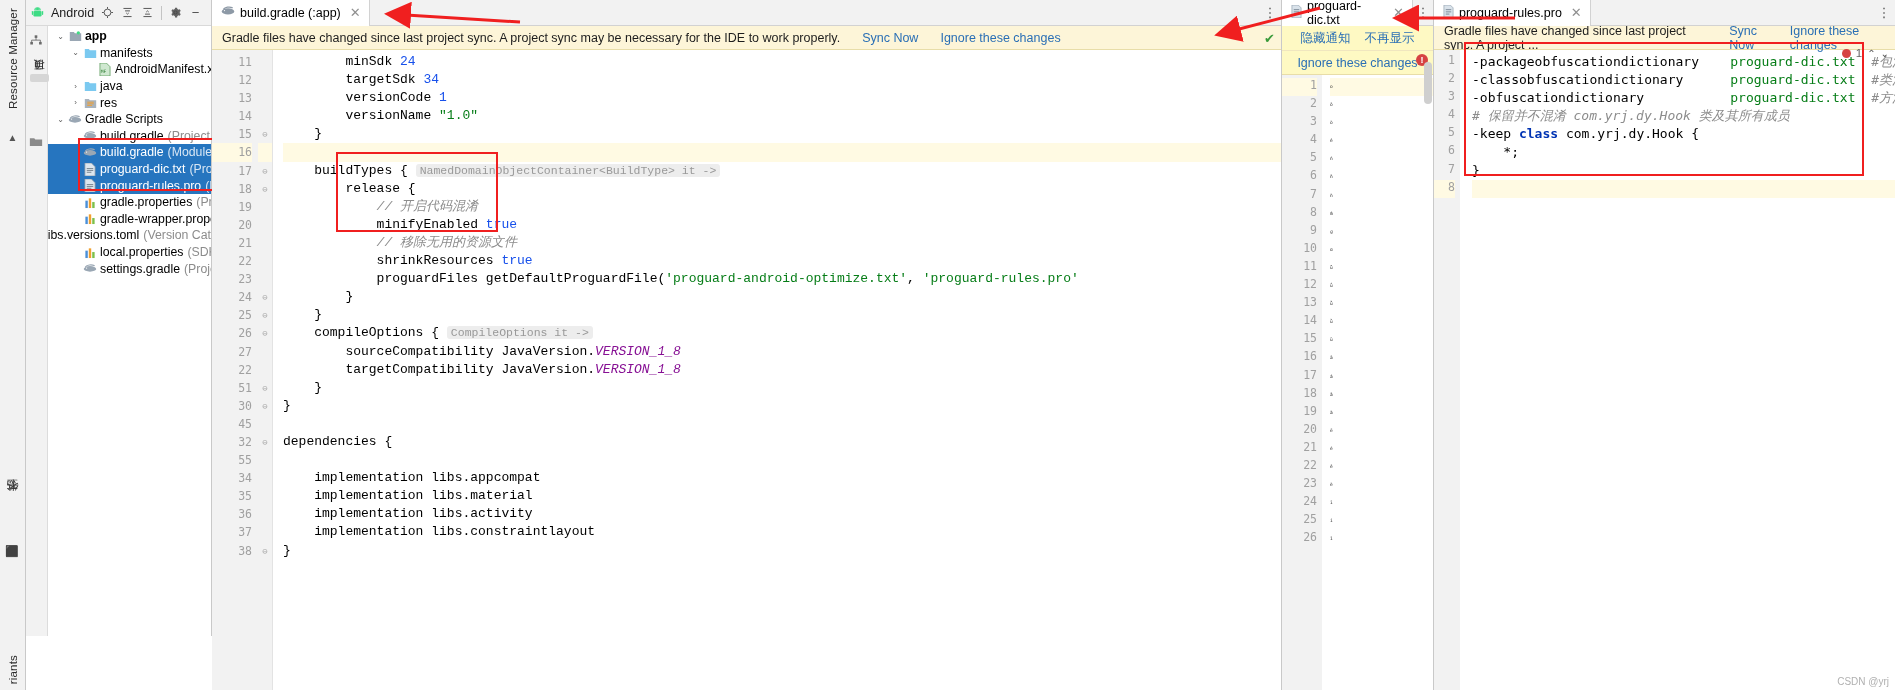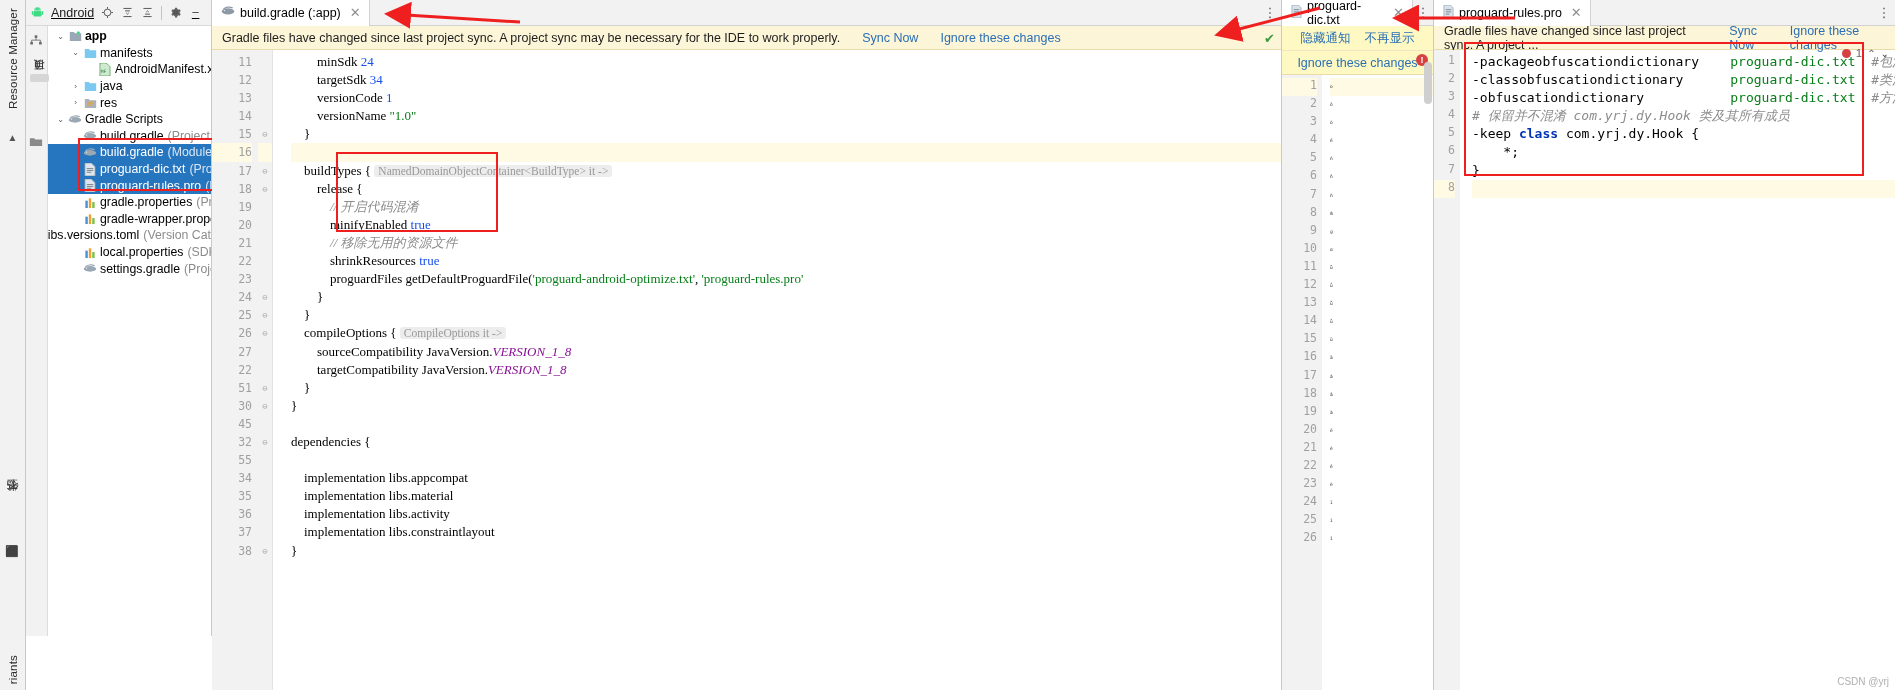--- a/index.html
+++ b/index.html
@@ -27,21 +27,20 @@
   .vtext.rm { top: 8px; }
   .vtext.variants { bottom: 6px; }
   .vtext.cjk { top: 500px; font-size: 12px; }
   .strip-ico { position: absolute; left: 50%; transform: translateX(-50%); color: #555; }
 
   
   .project-panel {
     width: 186px; height: 636px; background: #ffffff;
     border-right: 1px solid #c9c9c9; position: relative;
     flex: 0 0 186px;
-    text-decoration: underline;
   }
   .panel-header {
     height: 26px; display: flex; align-items: center; gap: 3px;
     padding: 0 3px; background: #f2f2f2; border-bottom: 1px solid #d9d9d9;
   }
   .panel-title { font-size: 12.5px; color: #1b1b1b; margin-left: 2px; margin-right: 2px; }
   .hdr-ico {
     width: 17px; height: 17px; display: inline-flex;
     align-items: center; justify-content: center; color: #4a4a4a;
     cursor: pointer; border-radius: 2px;
@@ -111,22 +110,22 @@
   .gutter {
     width: 46px; flex: 0 0 46px; background: #f2f2f2; border-right: 0px;
     text-align: right; padding-right: 6px; font-family: "DejaVu Sans Mono", monospace;
     font-size: 11.5px; color: #a0a0a0; padding-top: 3px;
   }
   .fold {
     width: 14px; flex: 0 0 14px; background: #f2f2f2; padding-top: 3px;
     font-family: "DejaVu Sans Mono", monospace; font-size: 11px; color: #999; text-align: center;
   }
   .codelines {
-    flex: 1 1 auto; min-width: 0; padding-top: 3px; padding-left: 18px;
-    font-family: Liberation Serif, serif; font-size: 13px;
+    flex: 1 1 auto; min-width: 0; padding-top: 3px; padding-left: 10px;
+    font-family: Liberation Mono, monospace; font-size: 13px;
     line-height: 18.1px; white-space: pre; overflow: hidden;
     border-left: 1px solid #e3e3e3;
   }
   .gline, .fline { height: 18.1px; line-height: 18.1px; }
   .cl { height: 18.1px; }
   .tok-num { color: #1750eb; }
   .tok-str { color: #067d17; }
   .tok-kw  { color: #0033b3; font-weight: bold; }
   .tok-cmt { color: #8c8c8c; font-style: italic; }
   .tok-fld { color: #871094; font-style: italic; }

